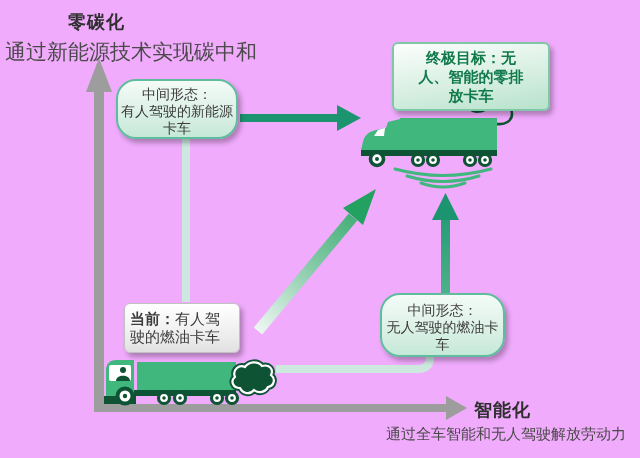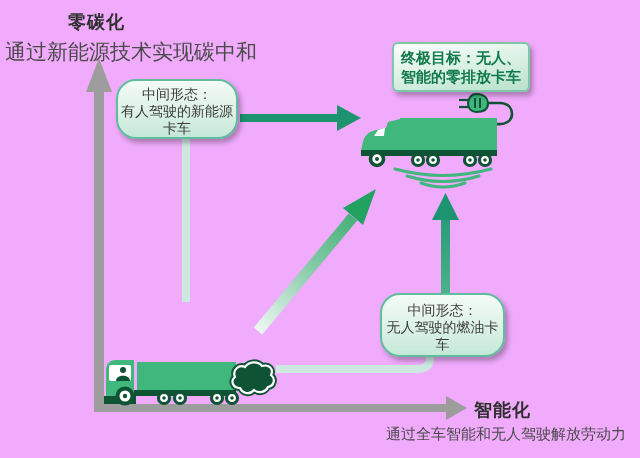--- a/index.html
+++ b/index.html
@@ -21,21 +21,21 @@
   .box .blk{display:block;}
   .box b{font-weight:bold;}
   .mint{
     background:linear-gradient(180deg,#f4fbf7 0%,#dcf1e7 55%,#c5e8d8 100%);
     border:2px solid var(--mint-border,#5fbd9e);
     color:#3c3c3c;
   }
   .box-mid-new-energy{left:116px;top:79px;width:122px;height:60px;padding:5px 3px;}
   .box-mid-driverless{left:380px;top:293px;width:125px;height:64px;padding:7px 4px;}
   .box-goal{
-    left:392px;top:42px;width:138px;min-height:44px;padding:4px 1px;
+    left:392px;top:42px;width:158px;min-height:44px;padding:4px 20px;
     background:linear-gradient(170deg,#fcfefd 0%,#d8efe2 55%,#b7e2cb 100%);
     border:2px solid var(--goal-border,#7ec8a8);
     border-radius:6px;color:var(--goal-text,#117a4a);
     font-size:15px;font-weight:bold;line-height:19px;
   }
   .box-current{
     left:124px;top:303px;width:116px;min-height:46px;padding:6px 5px;
     background:linear-gradient(180deg,#ffffff 0%,#ececec 70%,#e0e0e0 100%);
     border:1.5px solid #c2c2c2;border-radius:6px;color:#3c3c3c;
     font-size:15px;line-height:18px;text-align:left;
@@ -151,18 +151,21 @@
   <div class="txt x-title">智能化</div>
 
   <div class="box mint box-mid-new-energy">
     <span class="blk">中间形态：</span><span>有人驾驶的新能源卡车</span>
   </div>
 
   <div class="box box-goal">
     <b>终极目标：</b><span>无人、智能的零排放卡车</span>
   </div>
 
+  <div class="box box-current">
+    <b>当前：</b><span>有人驾驶的燃油卡车</span>
+  </div>
 
   <div class="box mint box-mid-driverless">
     <span class="blk">中间形态：</span><span>无人驾驶的燃油卡车</span>
   </div>
 
 </div>
 
 </body></html>

